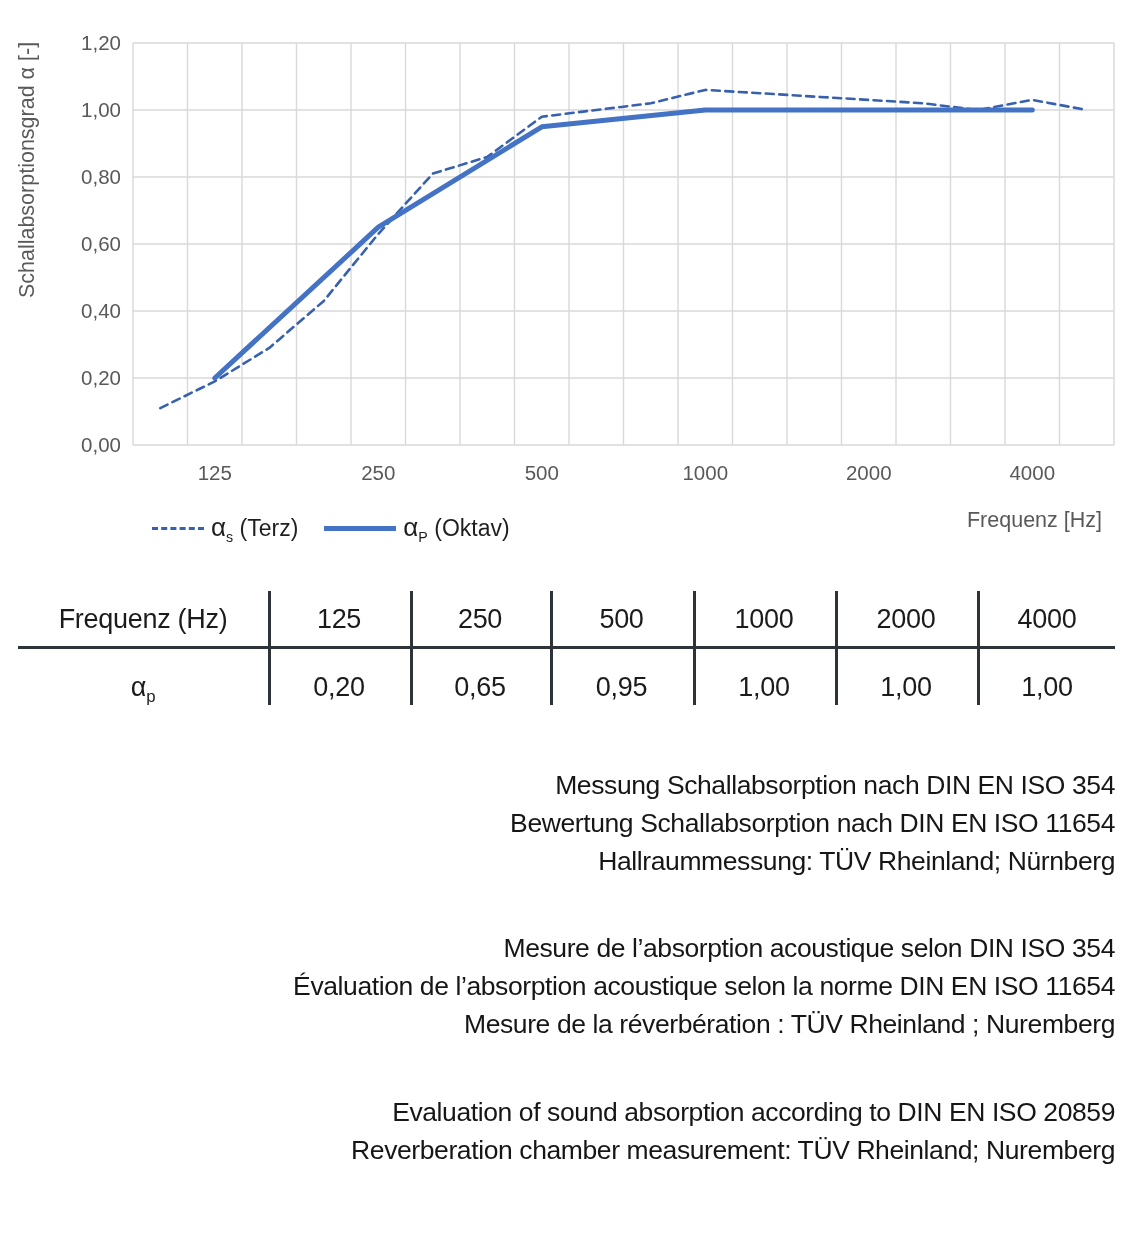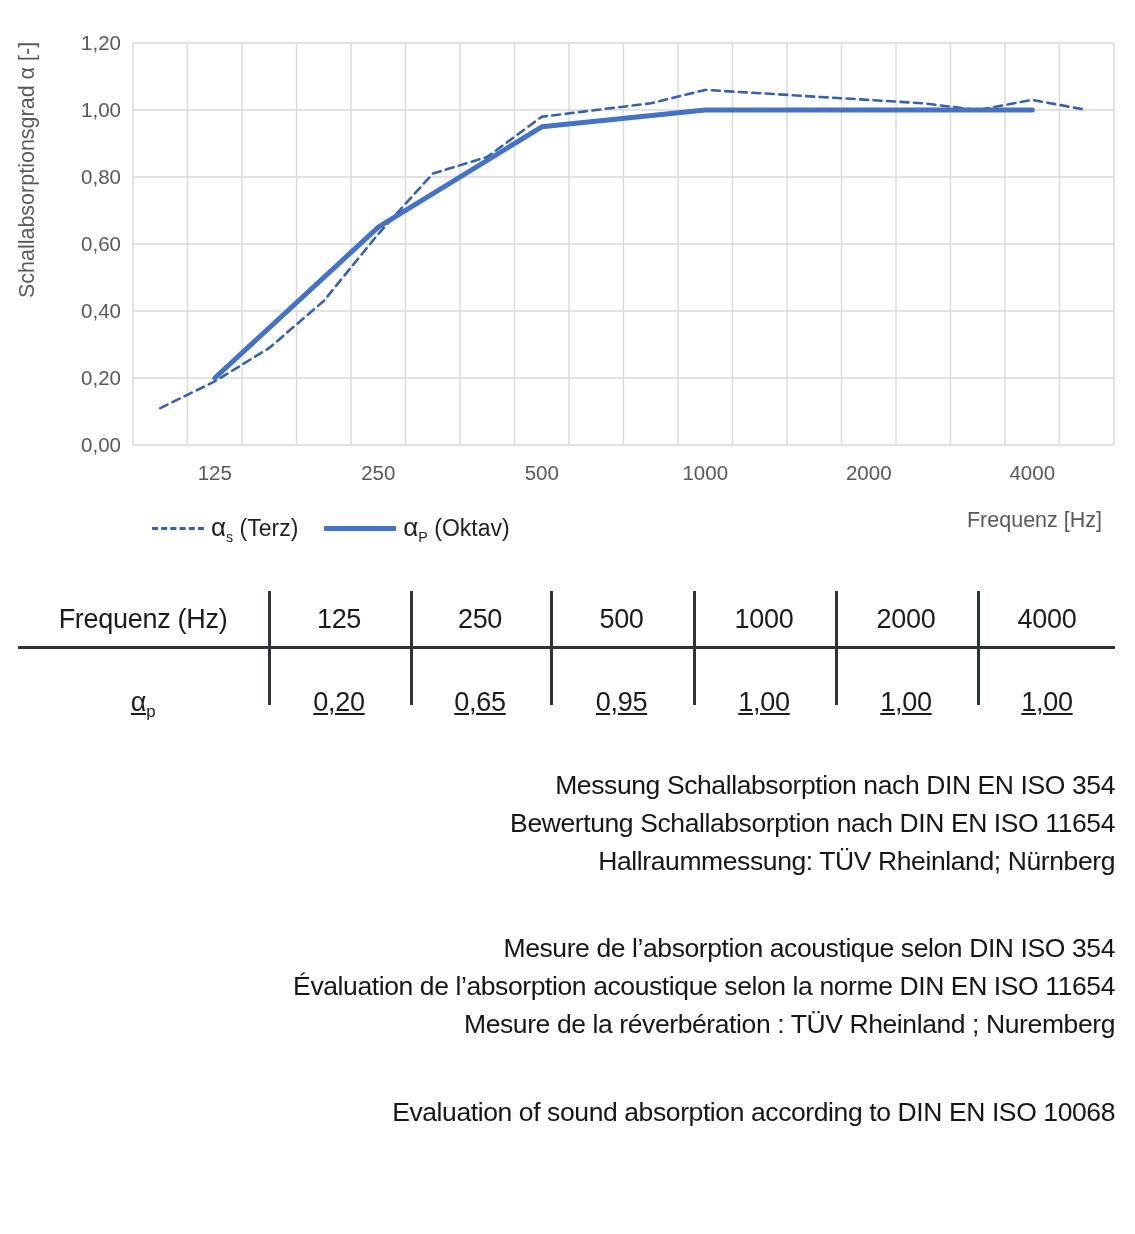--- a/index.html
+++ b/index.html
@@ -13,21 +13,21 @@
   .legend-item{display:flex;align-items:center;gap:7px;}
   .legend-sample-dashed{width:52px;height:0;border-top:3px dashed #3761AE;}
   .legend-sample-solid{width:72px;height:5px;background:#4472C4;}
   .legend-label{white-space:pre;}
   .legend-label .alpha{font-size:26px;}
   sub{font-size:0.62em;}
   
   .tcell{position:absolute;height:54px;line-height:54px;text-align:center;
          font-size:27px;color:#1b1b1b;letter-spacing:-0.3px;}
   .thead{top:592px;text-align:center;}
-  .tval{top:675px;text-decoration:underline;}
+  .tval{top:660px;}
   .vline{position:absolute;top:591px;height:114px;width:3px;background:#2e3338;}
   #hrule{position:absolute;top:646px;left:18px;width:1097px;height:3px;background:#2e3338;}
   
   .notes{position:absolute;left:0;width:1115px;text-align:right;color:#161616;
          font-size:26.5px;line-height:38px;letter-spacing:-0.4px;}
   #notes-de{top:766px;}
   #notes-fr{top:929px;}
   #notes-en{top:1093px;}
 </style>
 </head>
@@ -128,16 +128,17 @@
     <div>Messung Schallabsorption nach DIN EN ISO 354</div>
     <div>Bewertung Schallabsorption nach DIN EN ISO 11654</div>
     <div>Hallraummessung: TÜV Rheinland; Nürnberg</div>
   </div>
   <div class="notes" id="notes-fr">
     <div>Mesure de l’absorption acoustique selon DIN ISO 354</div>
     <div>Évaluation de l’absorption acoustique selon la norme DIN EN ISO 11654</div>
     <div>Mesure de la réverbération : TÜV Rheinland ; Nuremberg</div>
   </div>
   <div class="notes" id="notes-en">
-    <div>Evaluation of sound absorption according to DIN EN ISO 10068</div>
+    <div>Evaluation of sound absorption according to DIN EN ISO 20859</div>
+    <div>Reverberation chamber measurement: TÜV Rheinland; Nuremberg</div>
   </div>
 
 </div>
 
 </body></html>

